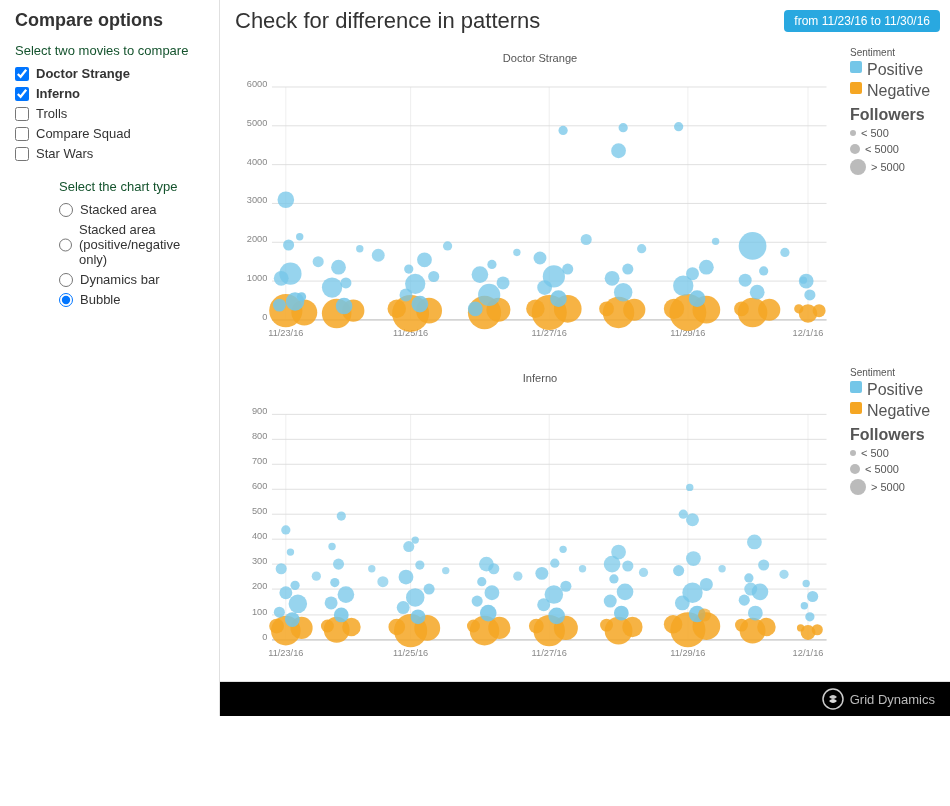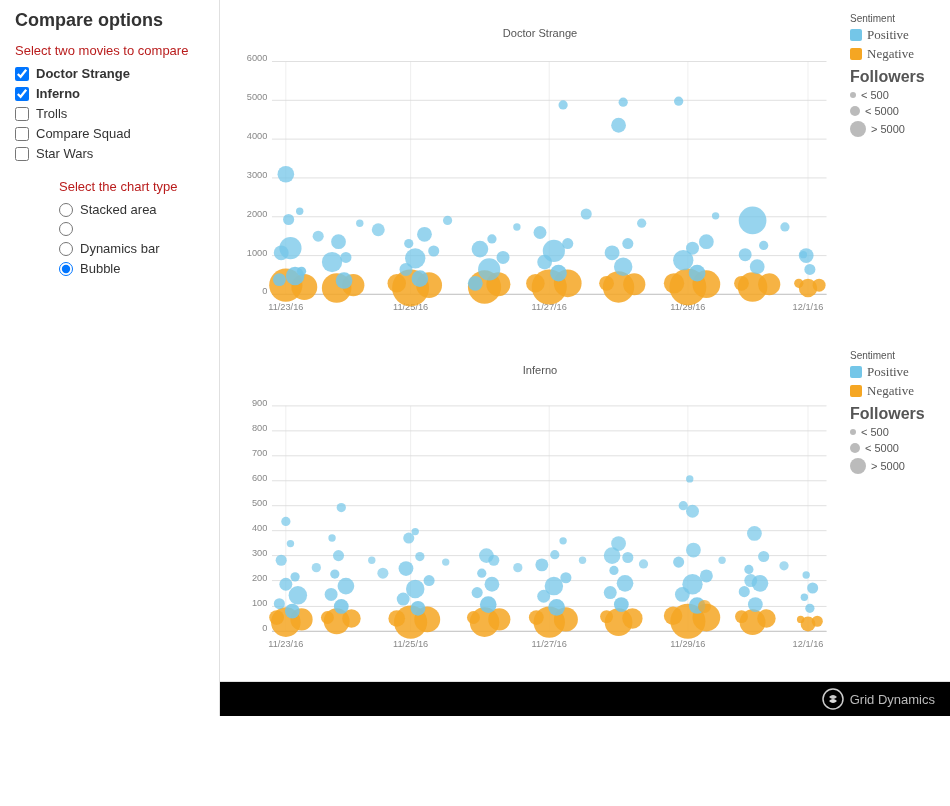--- a/index.html
+++ b/index.html
@@ -26,21 +26,21 @@
       background: #fff;
     }
     .sidebar-title {
       font-size: 18px;
       font-weight: 600;
       color: #333;
       margin-bottom: 12px;
     }
     .section-label {
       font-size: 13px;
-      color: #b91c1c;
+      color: #14532d;
       margin-bottom: 8px;
       margin-top: 4px;
     }
     .checkbox-item {
       display: flex;
       align-items: center;
       margin-bottom: 5px;
       cursor: pointer;
     }
     .checkbox-item input[type="checkbox"] {
@@ -124,25 +124,23 @@
       padding-top: 5px;
     }
     .legend-title {
       font-size: 10px;
       font-weight: 400;
       color: #555;
       margin-bottom: 3px;
     }
     .legend-item {
       display: flex;
-      align-items: center;
       margin-bottom: 3px;
-      font-size: 13px;
+      font-size: 16px;
       color: #555;
-      font-family: Liberation Serif, serif;
     }
     .legend-dot {
       width: 12px;
       height: 12px;
       border-radius: 2px;
       margin-right: 5px;
       flex-shrink: 0;
     }
     .legend-dot.positive { background: #74c6e8; }
     .legend-dot.negative { background: #f5a623; }
@@ -214,34 +212,39 @@
     </div>
 
     <div class="chart-type-section">
       <div class="section-label">Select the chart type</div>
       <div class="radio-item">
         <input type="radio" name="chart-type" id="r-stacked-area" style="">
         <label for="r-stacked-area">Stacked area</label>
       </div>
       <div class="radio-item">
         <input type="radio" name="chart-type" id="r-stacked-area-pn" style="">
+        <label for="r-stacked-area-pn">Stacked area (positive/negative only)</label>
       </div>
       <div class="radio-item">
         <input type="radio" name="chart-type" id="r-stacked-bar" style="">
         <label for="r-stacked-bar">Dynamics bar</label>
       </div>
       <div class="radio-item">
         <input type="radio" name="chart-type" id="r-bubble" checked="" style="">
         <label for="r-bubble">Bubble</label>
       </div>
     </div>
   </div>
 
   <div style="flex:1; display:flex; flex-direction:column;">
     <div class="content">
+      <div class="content-header">
+        <div class="content-title">Check for difference in patterns</div>
+        <div class="date-badge">from 11/23/16 to 11/30/16</div>
+      </div>
 
       <div class="charts-area">
 
         <div class="chart-container">
           <div class="chart-svg-area">
             <svg width="100%" height="100%" viewBox="0 0 660 330">
 
               <text x="330" y="16" text-anchor="middle" font-size="12" fill="#555" font-weight="500">Doctor Strange</text>
 
               <text x="35" y="295" text-anchor="end" font-size="10" fill="#888">0</text>

